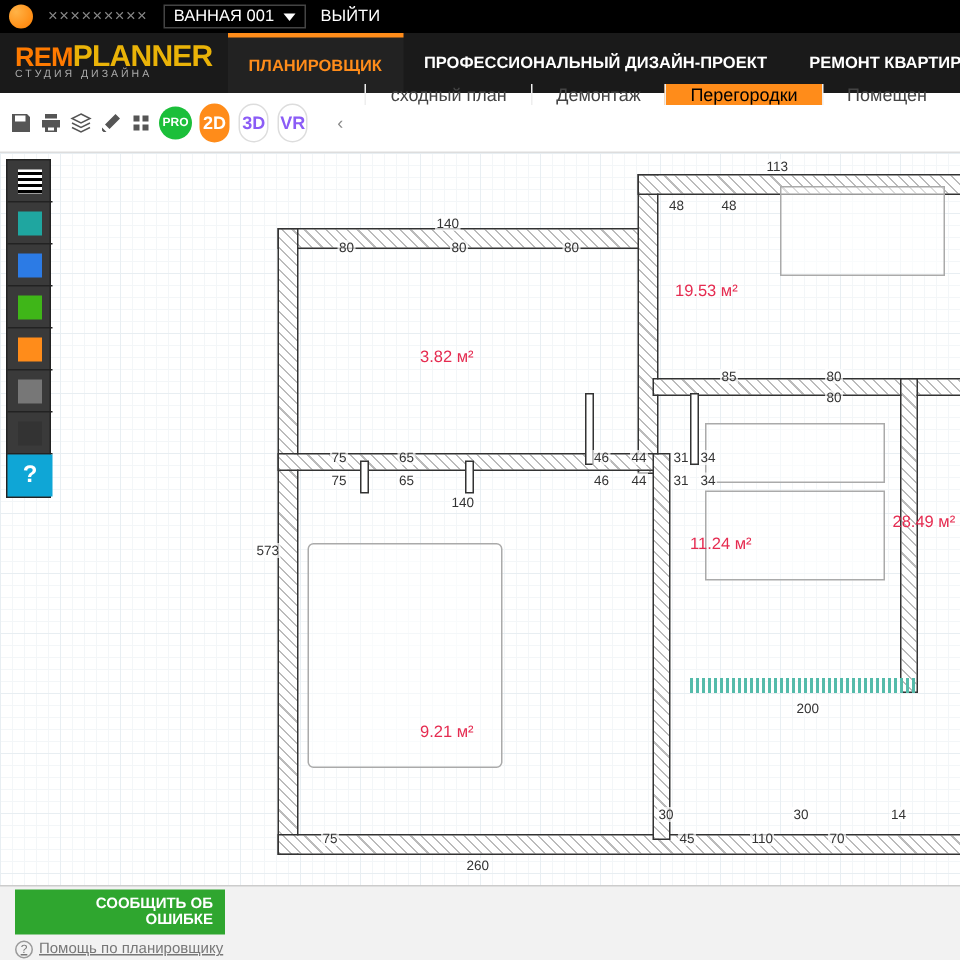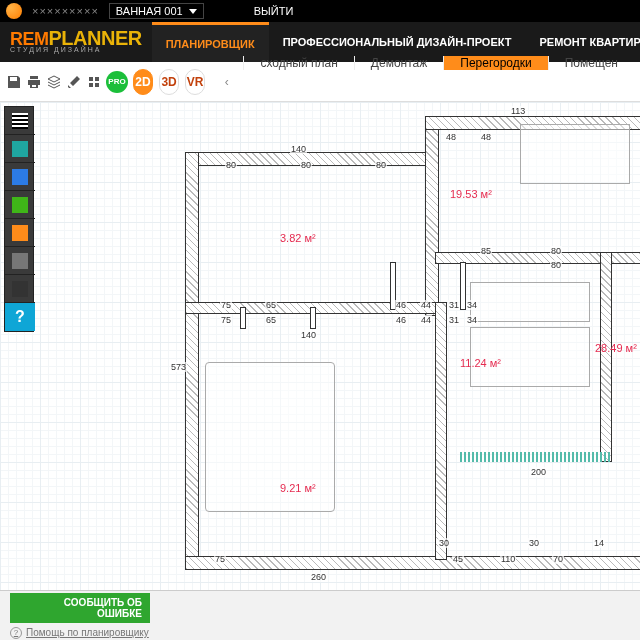--- a/index.html
+++ b/index.html
@@ -4,36 +4,36 @@
 <style>
 * { margin: 0; padding: 0; box-sizing: border-box; }
 html, body { width: 640px; height: 640px; overflow: hidden; font-family: Arial, sans-serif; font-size: 12px; }
 body { background: #f5f5f5; }
 
 .topbar { background: #000; height: 22px; display: flex; align-items: center; color: #fff; font-size: 11px; padding: 0 6px; gap: 10px; }
 .avatar { width: 16px; height: 16px; border-radius: 50%; background: radial-gradient(circle at 30% 30%, #ffb347, #ff7e00); display: inline-block; }
 .user-mask { letter-spacing: 1px; color: #888; }
 .dd { border: 1px solid #444; padding: 1px 6px; background: #000; display: flex; align-items: center; gap: 6px; cursor: pointer; }
 .chev { width: 0; height: 0; border-left: 4px solid transparent; border-right: 4px solid transparent; border-top: 5px solid #fff; }
-.topbar a { cursor: pointer; margin-left: 40px; }
+.topbar a { cursor: pointer; }
 
 .navbar { background: #1a1a1a; height: 40px; display: flex; align-items: center; }
 .logo { display: flex; align-items: baseline; padding: 0 10px; font-weight: 700; font-family: 'Arial Black', sans-serif; letter-spacing: -0.5px; }
 .logo .r { color: #ff7a00; font-size: 18px; }
 .logo .p { color: #eab308; font-size: 20px; }
 .tagline { color: #aaa; font-size: 7px; letter-spacing: 2px; padding: 0 10px 4px; margin-top: -4px; }
 .logo-wrap { display: flex; flex-direction: column; }
 .navlinks { display: flex; height: 100%; }
 .navlinks a { color: #fff; font-weight: bold; font-size: 11px; padding: 0 14px; display: flex; align-items: center; cursor: pointer; white-space: nowrap; }
 .navlinks a.active { color: #ff8c1a; border-top: 3px solid #ff8c1a; background: #222; }
 
 .toolbar { background: #fff; height: 40px; display: flex; align-items: center; border-bottom: 1px solid #ddd; gap: 4px; padding: 0 6px; }
 .tbtn { width: 26px; height: 26px; display: inline-flex; align-items: center; justify-content: center; color: #555; cursor: pointer; border-radius: 3px; }
 .badge-pro { background: #1bbf3a; color: #fff; font-size: 8px; font-weight: bold; padding: 3px 4px; border-radius: 50%; width:22px; height:22px; display:inline-flex; align-items:center; justify-content:center;}
-.viewbtn { width: 32px; height: 26px; border-radius: 13px; display: inline-flex; align-items:center; justify-content:center; font-weight: bold; font-size: 12px; color:#c2410c; cursor:pointer; border:1px solid #ddd; margin:0 1px;}
+.viewbtn { width: 32px; height: 26px; border-radius: 13px; display: inline-flex; align-items:center; justify-content:center; font-weight: bold; font-size: 12px; color:#8b5cf6; cursor:pointer; border:1px solid #ddd; margin:0 1px;}
 .viewbtn.active { background: #ff8c1a; color: #fff; border-color:#ff8c1a; }
 .arrowbtn { width: 22px; height: 26px; display:inline-flex; align-items:center; justify-content:center; color:#888; cursor:pointer; }
 .tabs { display:flex; height:51px; align-items:flex-start; margin-left:6px;}
 .tab { padding: 0 16px; display:flex; align-items:center; font-size:12px; color:#444; cursor:pointer; border-left:1px solid #eee; white-space:nowrap;}
 .tab.active { background:#ff8c1a; color:#000000; }
 
 .workspace { position:absolute; top:102px; left:0; right:0; bottom:0; background:#fff;
   background-image: linear-gradient(#e8eef2 1px, transparent 1px), linear-gradient(90deg, #e8eef2 1px, transparent 1px),
                     linear-gradient(#f3f6f8 1px, transparent 1px), linear-gradient(90deg, #f3f6f8 1px, transparent 1px);
   background-size: 40px 40px, 40px 40px, 8px 8px, 8px 8px;

